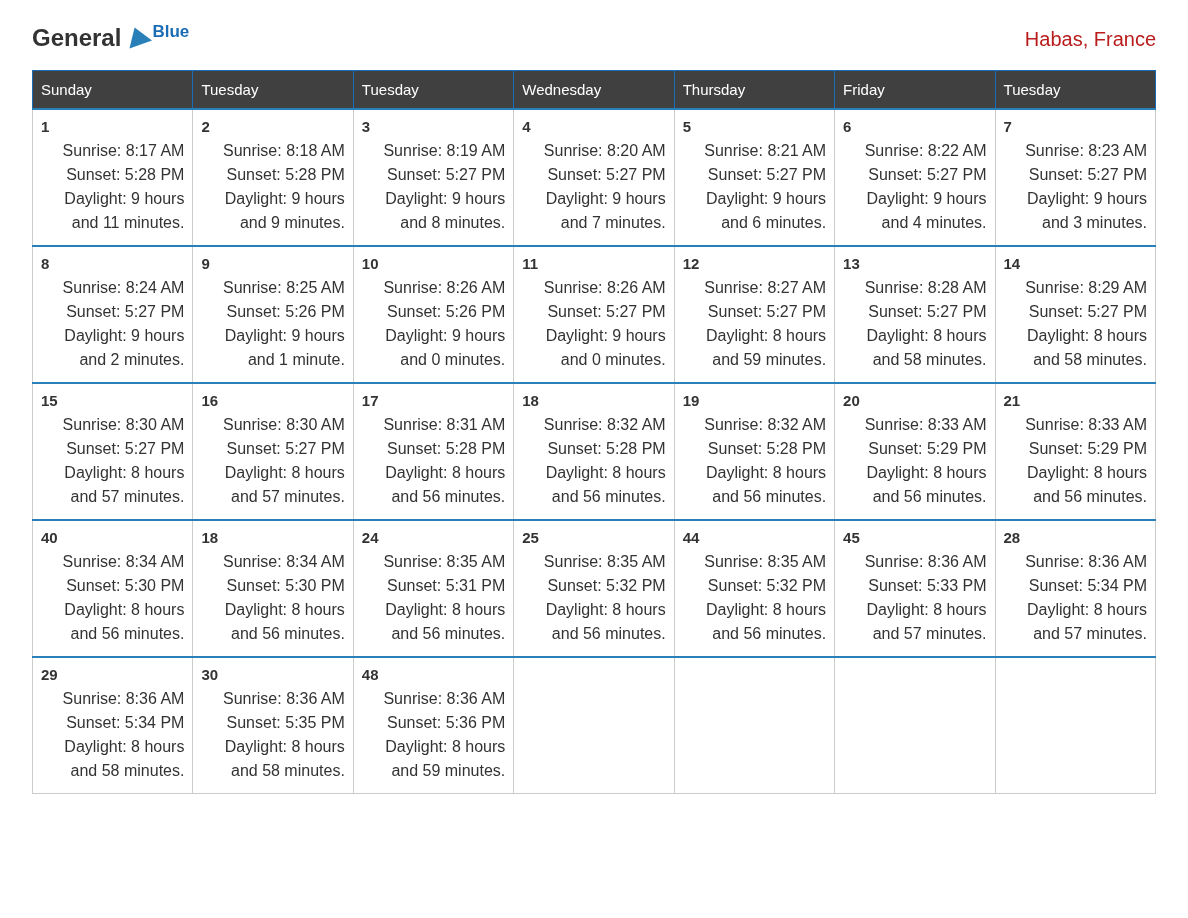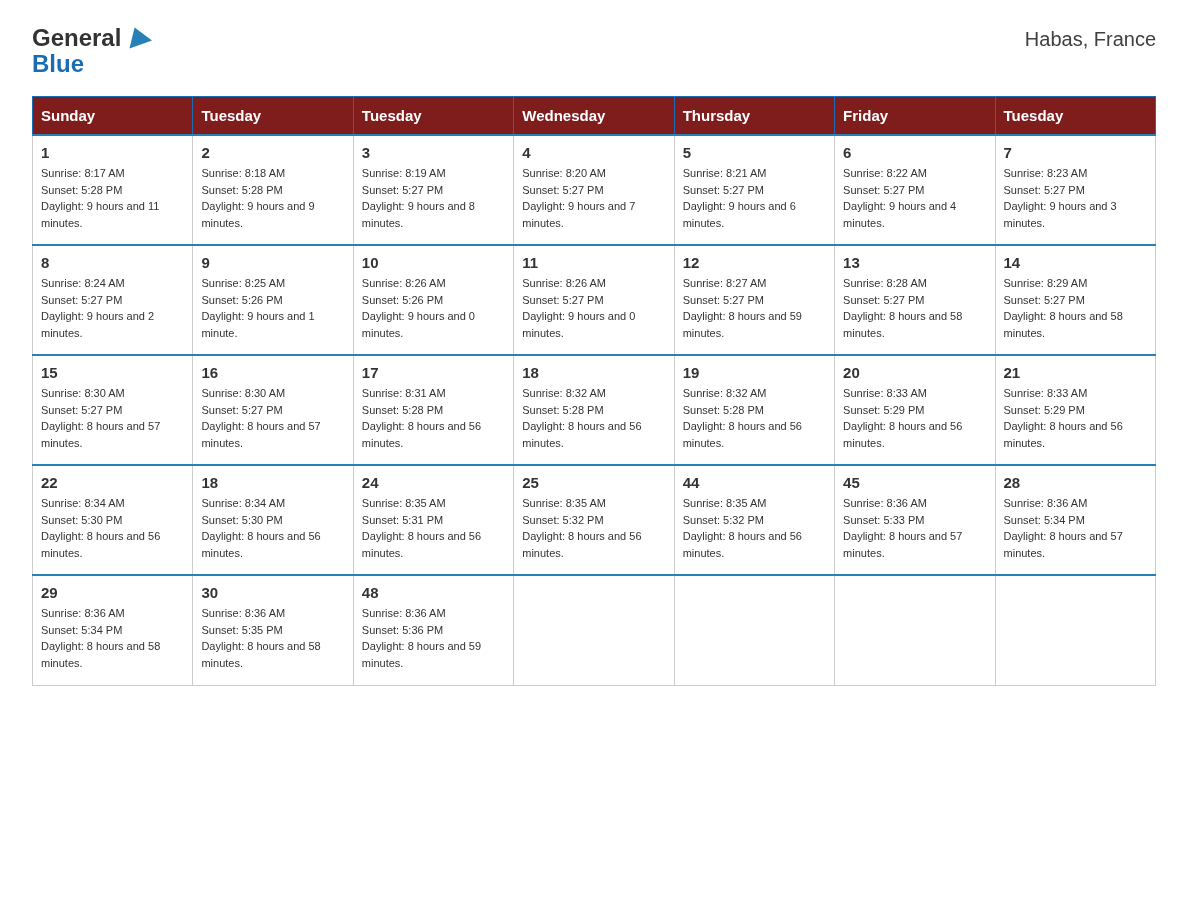--- a/index.html
+++ b/index.html
@@ -11,75 +11,76 @@
       min-height: 918px;
     }
     .header {
       display: flex;
       justify-content: space-between;
       align-items: flex-start;
       margin-bottom: 18px;
     }
     .logo {
       display: flex;
-      flex-direction: column;
+      flex-direction: row;
       align-items: flex-start;
     }
     .logo-blue {
       color: #1a6db5;
-      font-size: 24px;
+      font-size: 17px;
       font-weight: bold;
       margin-top: -2px;
     }
     .title-block {
       text-align: right;
     }
     .title-block h1 {
       font-size: 52px;
       font-weight: bold;
       color: #222;
       line-height: 1.1;
     }
     .title-block .location {
       font-size: 20px;
-      color: #404040;
+      color: #b91c1c;
       margin-top: 4px;
     }
     table {
       width: 100%;
       border-collapse: collapse;
       table-layout: fixed;
     }
     thead tr th {
-      background-color: #7f1d1d;
+      background-color: #404040;
       color: #fff;
       font-size: 15px;
-      font-weight: bold;
+      font-weight: normal;
       padding: 10px 8px;
       text-align: left;
       border: 1px solid #1a6db5;
     }
     tbody tr td {
       vertical-align: top;
       padding: 8px 8px 10px 8px;
       font-size: 13px;
       color: #333;
       border: 1px solid #ccc;
       border-top: 2px solid #2980b9;
       height: 110px;
     }
     tbody tr td .day-num {
       font-size: 15px;
       font-weight: bold;
       margin-bottom: 4px;
     }
     tbody tr td .day-info {
-      font-size: 11px;
+      font-size: 16px;
       line-height: 1.5;
       color: #333;
+      text-align: right;
     }
     tbody tr td.empty {
       background: #fff;
     }
     .logo-container {
       display: flex;
       align-items: center;
       gap: 2px;
     }
     .logo-general {
@@ -204,21 +205,21 @@
         <div class="day-num">20</div>
         <div class="day-info">Sunrise: 8:33 AM<br>Sunset: 5:29 PM<br>Daylight: 8 hours and 56 minutes.</div>
       </td>
         <td>
         <div class="day-num">21</div>
         <div class="day-info">Sunrise: 8:33 AM<br>Sunset: 5:29 PM<br>Daylight: 8 hours and 56 minutes.</div>
       </td>
       </tr>
       <tr>
         <td>
-        <div class="day-num">22</div>
+        <div class="day-num">40</div>
         <div class="day-info">Sunrise: 8:34 AM<br>Sunset: 5:30 PM<br>Daylight: 8 hours and 56 minutes.</div>
       </td>
         <td>
         <div class="day-num">18</div>
         <div class="day-info">Sunrise: 8:34 AM<br>Sunset: 5:30 PM<br>Daylight: 8 hours and 56 minutes.</div>
       </td>
         <td>
         <div class="day-num">24</div>
         <div class="day-info">Sunrise: 8:35 AM<br>Sunset: 5:31 PM<br>Daylight: 8 hours and 56 minutes.</div>
       </td>

